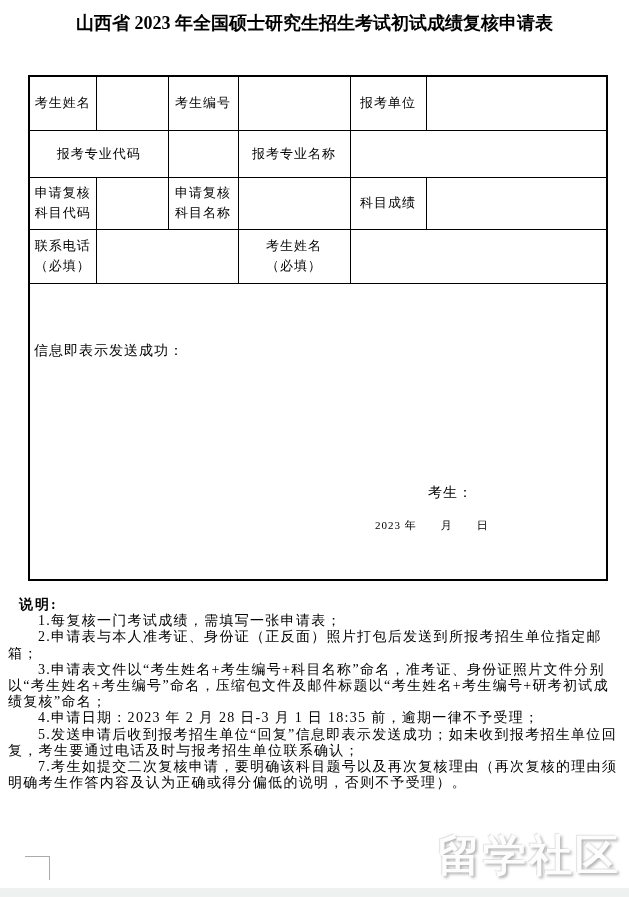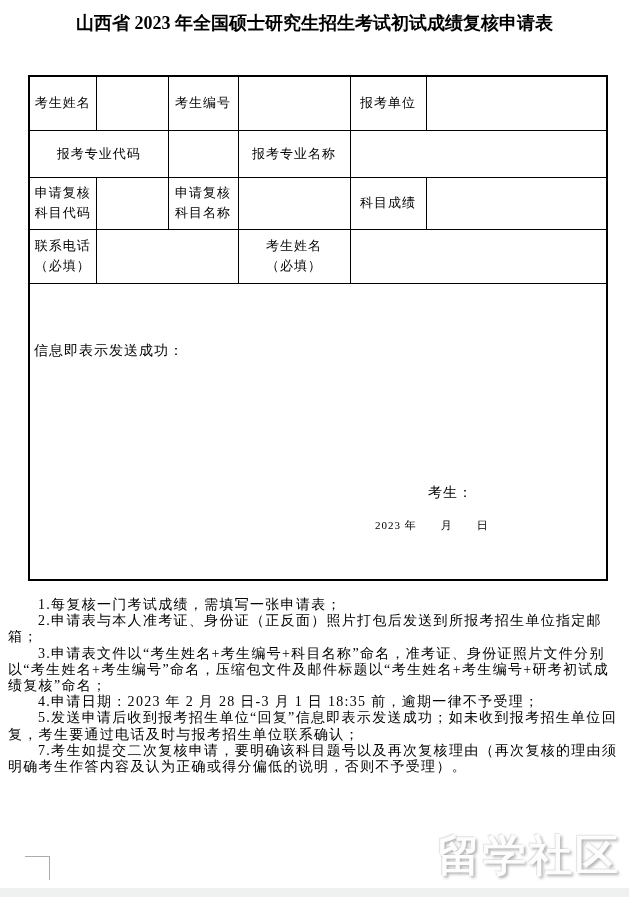--- a/index.html
+++ b/index.html
@@ -117,20 +117,21 @@
     <td class="reason-cell" colspan="6">
       <span class="reason-label">信息即表示发送成功：</span>
       <span class="signer-label">考生：</span>
       <span class="date-line">2023 年　　月　　日</span>
     </td>
   </tr>
 </tbody>
   </table>
 
 <div class="notes">
+  <div class="notes-heading">说明:</div>
   <div class="note-item">1.每复核一门考试成绩，需填写一张申请表；</div>
   <div class="note-item">2.申请表与本人准考证、身份证（正反面）照片打包后发送到所报考招生单位指定邮箱；</div>
   <div class="note-item">3.申请表文件以“考生姓名+考生编号+科目名称”命名，准考证、身份证照片文件分别以“考生姓名+考生编号”命名，压缩包文件及邮件标题以“考生姓名+考生编号+研考初试成绩复核”命名；</div>
   <div class="note-item">4.申请日期：2023 年 2 月 28 日-3 月 1 日 18:35 前，逾期一律不予受理；</div>
   <div class="note-item">5.发送申请后收到报考招生单位“回复”信息即表示发送成功；如未收到报考招生单位回复，考生要通过电话及时与报考招生单位联系确认；</div>
   <div class="note-item">7.考生如提交二次复核申请，要明确该科目题号以及再次复核理由（再次复核的理由须明确考生作答内容及认为正确或得分偏低的说明，否则不予受理）。</div>
 </div>
 
 <div class="corner-mark"></div>
 

